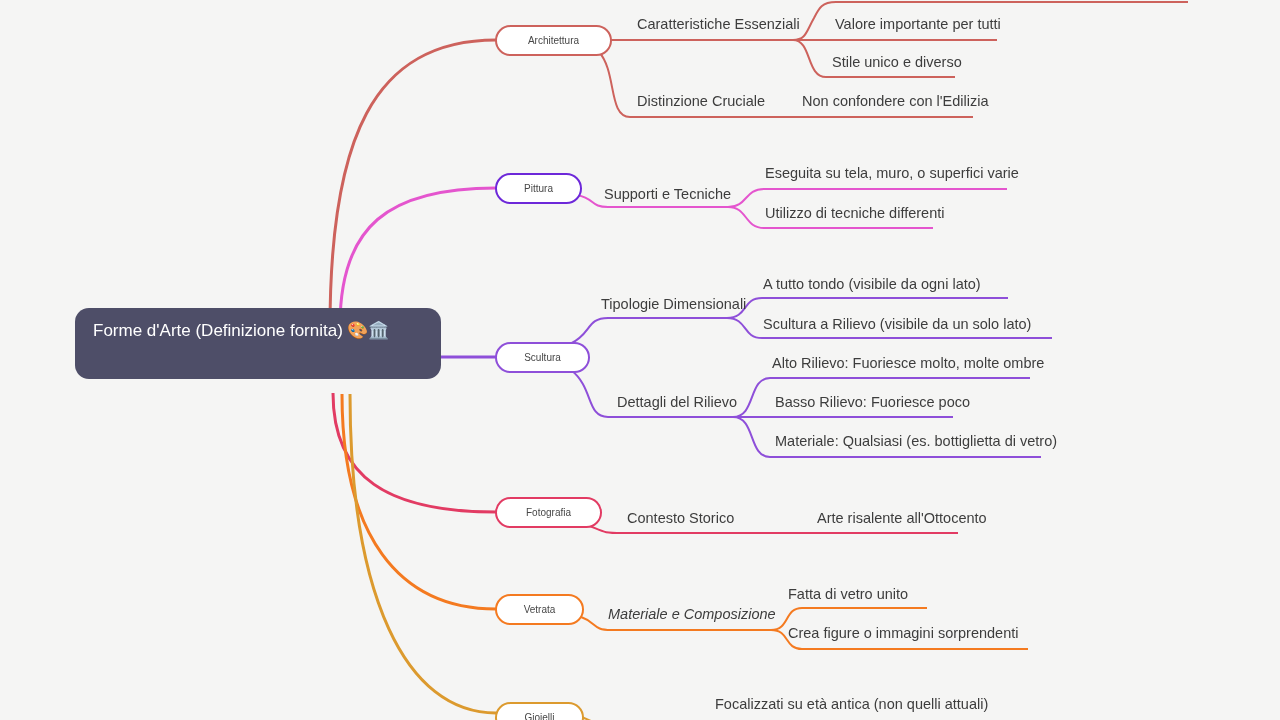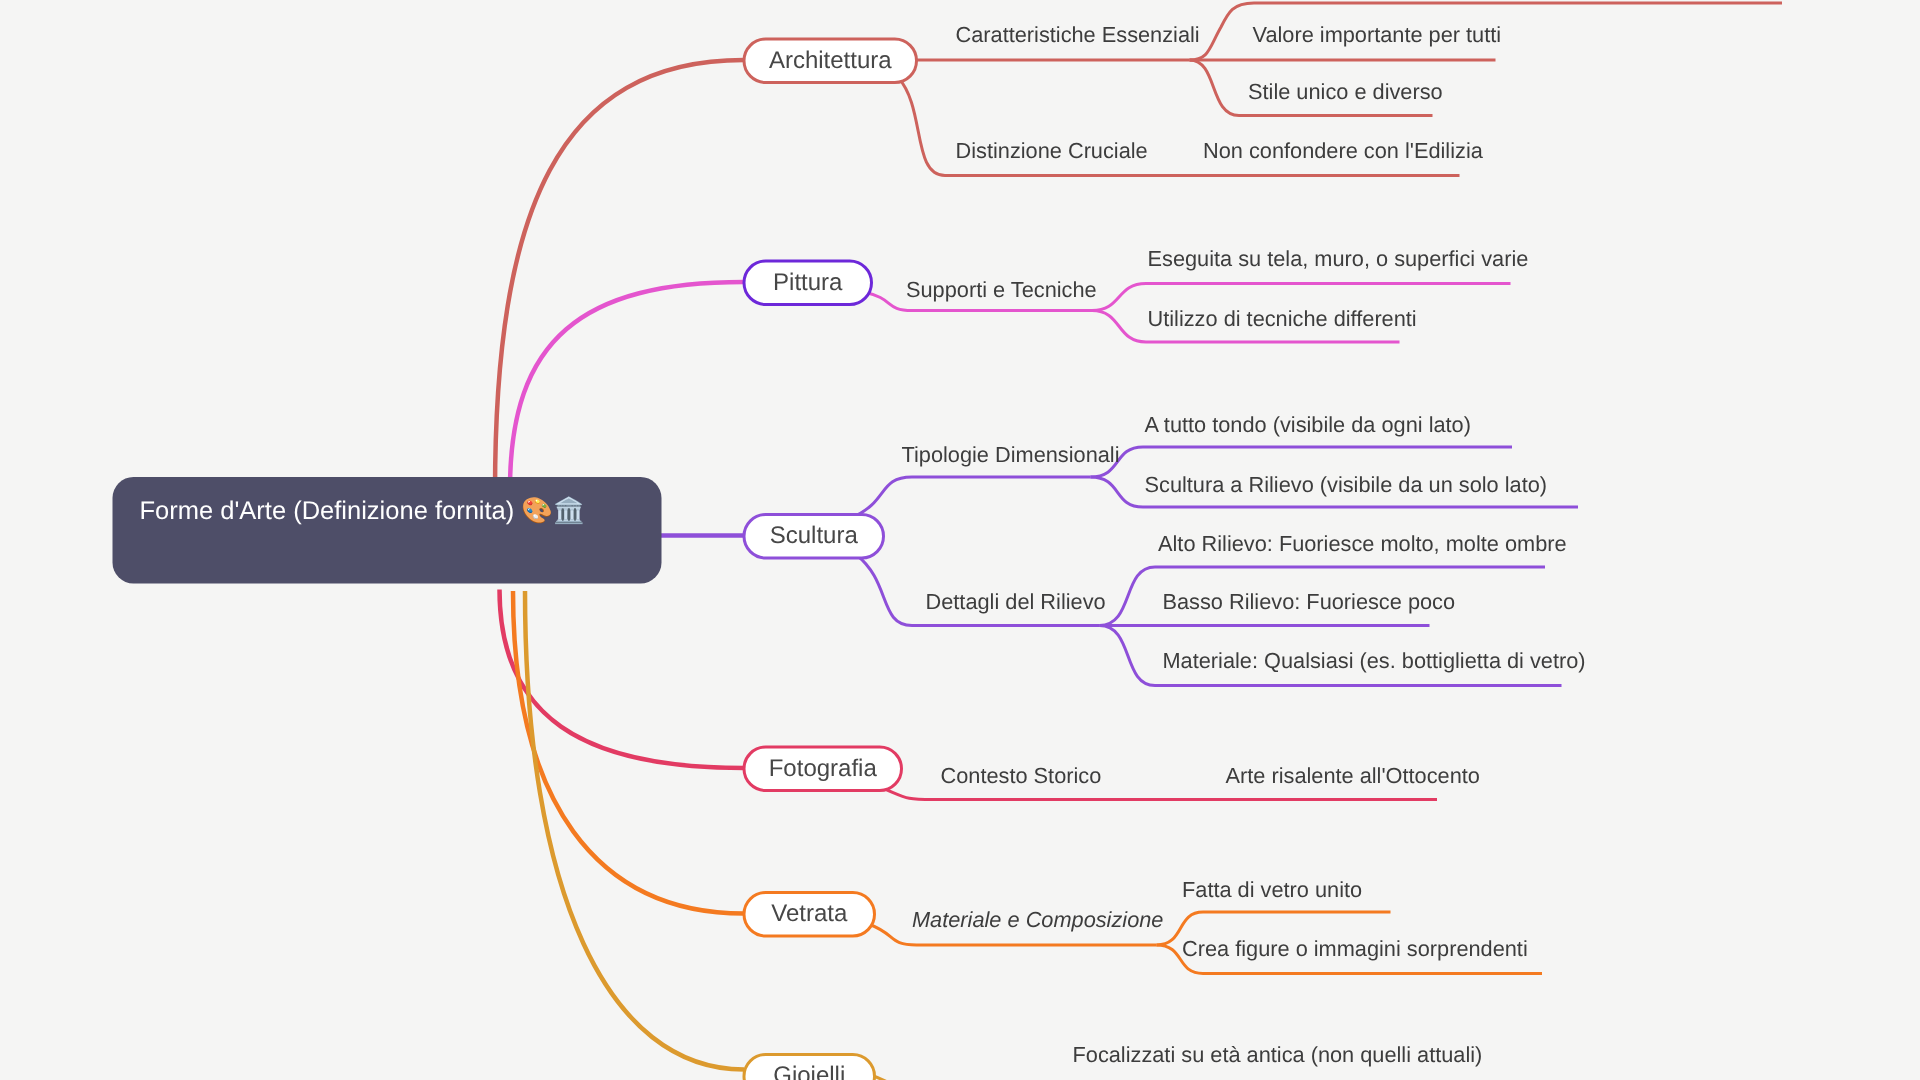--- a/index.html
+++ b/index.html
@@ -12,25 +12,25 @@
   svg.links{position:absolute;left:0;top:0;pointer-events:none;}
   .txt{
     position:absolute;
     font-size:14.5px;line-height:17px;color:#3d3d3d;
     white-space:nowrap;
   }
   .pill{
     position:absolute;height:27px;
     background:#ffffff;border-radius:16px;
     display:flex;align-items:center;justify-content:center;
-    font-size:16px;color:#474747;white-space:nowrap;
+    font-size:10px;color:#474747;white-space:nowrap;
     box-sizing:content-box;
   }
   .root{
-    position:absolute;left:75px;top:318px;width:366px;height:71px;
+    position:absolute;left:75px;top:308px;width:366px;height:71px;
     background:#4e4e68;border-radius:14px;
     box-sizing:border-box;padding:11px 18px 0 18px;
   }
   .root-title{
     color:#ffffff;font-size:17px;line-height:24px;white-space:nowrap;
   }
   .tag-row{display:flex;gap:5px;margin-top:5px;}
   .tag{
     background:#c7e6f2;color:#2e7ba0;font-size:11px;line-height:13px;
     padding:1px 6px;border-radius:3px;white-space:nowrap;

